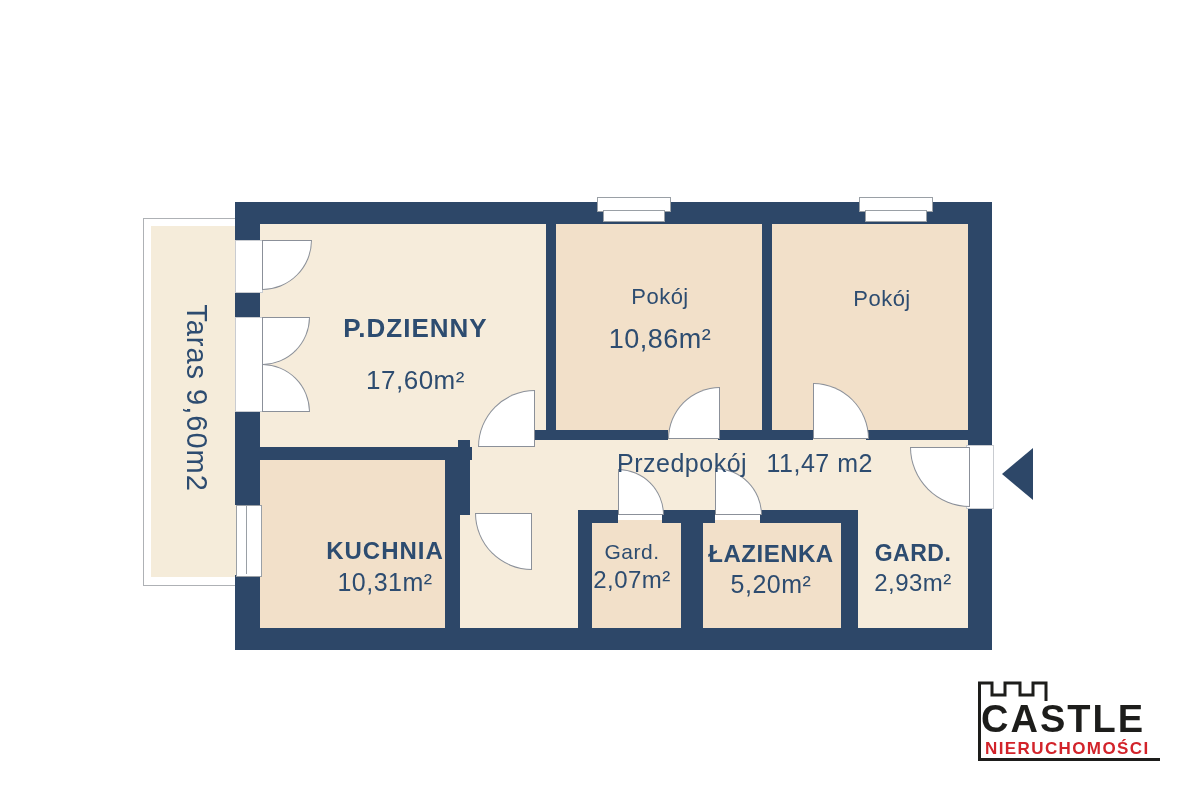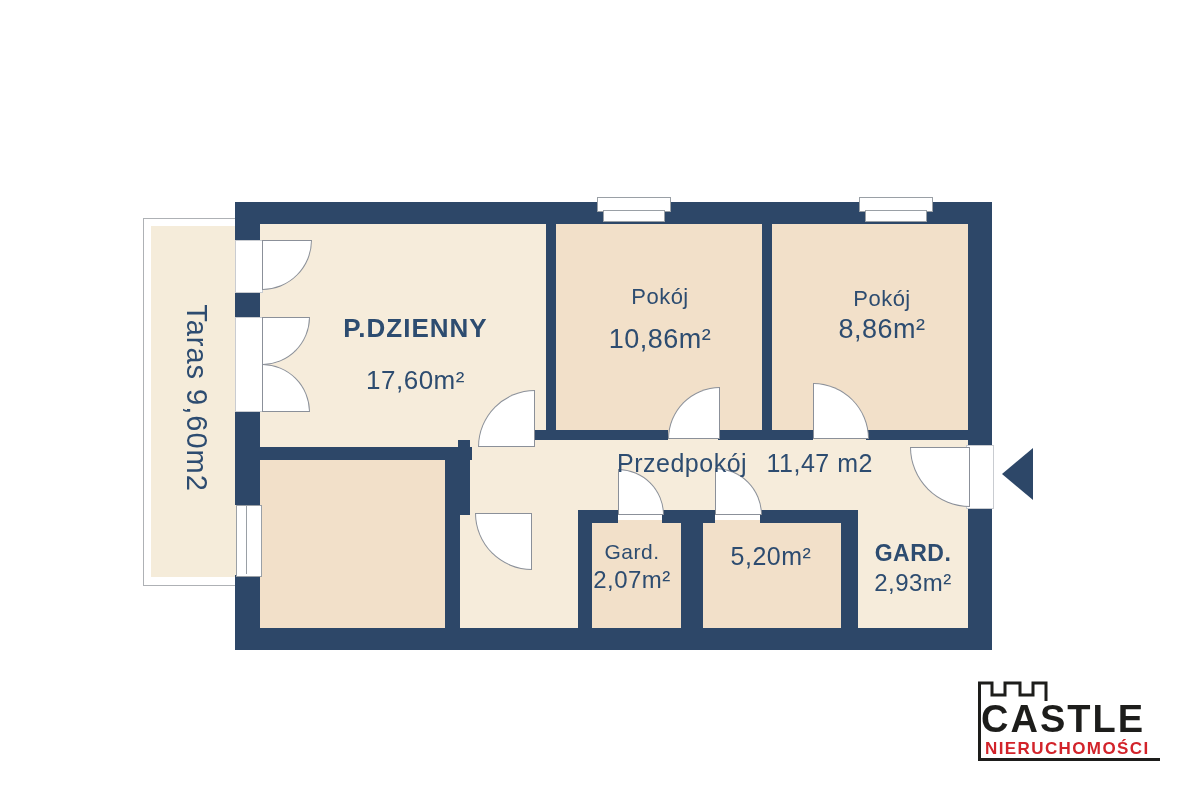--- a/index.html
+++ b/index.html
@@ -188,31 +188,35 @@
   <div class="abs rlabel l-living">
     <span class="nm">P.DZIENNY</span>
     <span class="ar">17,60m²</span>
   </div>
   <div class="abs rlabel l-room1">
     <span class="nm">Pokój</span>
     <span class="ar">10,86m²</span>
   </div>
   <div class="abs rlabel l-room2">
     <span class="nm">Pokój</span>
-    <span class="ar">8,86m²</span>
   </div>
   <div class="abs rlabel l-hall">
     <span class="nm">Przedpokój</span>
     <span class="ar">11,47 m2</span>
   </div>
+  <div class="abs rlabel l-kitchen">
+    <span class="nm">KUCHNIA</span>
+    <span class="ar">10,31m²</span>
+  </div>
   <div class="abs rlabel l-ward1">
     <span class="nm">Gard.</span>
     <span class="ar">2,07m²</span>
   </div>
   <div class="abs rlabel l-bath">
+    <span class="nm">ŁAZIENKA</span>
     <span class="ar">5,20m²</span>
   </div>
   <div class="abs rlabel l-ward2">
     <span class="nm">GARD.</span>
     <span class="ar">2,93m²</span>
   </div>
 
   <div class="abs logo">
     <svg class="logo-svg" viewBox="0 0 190 105">
       <path d="M 4.5,88 L 4.5,13 L 17,13 L 17,25 L 30,25 L 30,13 L 45,13 L 45,25 L 58,25 L 58,13 L 71,13 L 71,31" fill="none" stroke="#1d1d1b" stroke-width="3"></path>

